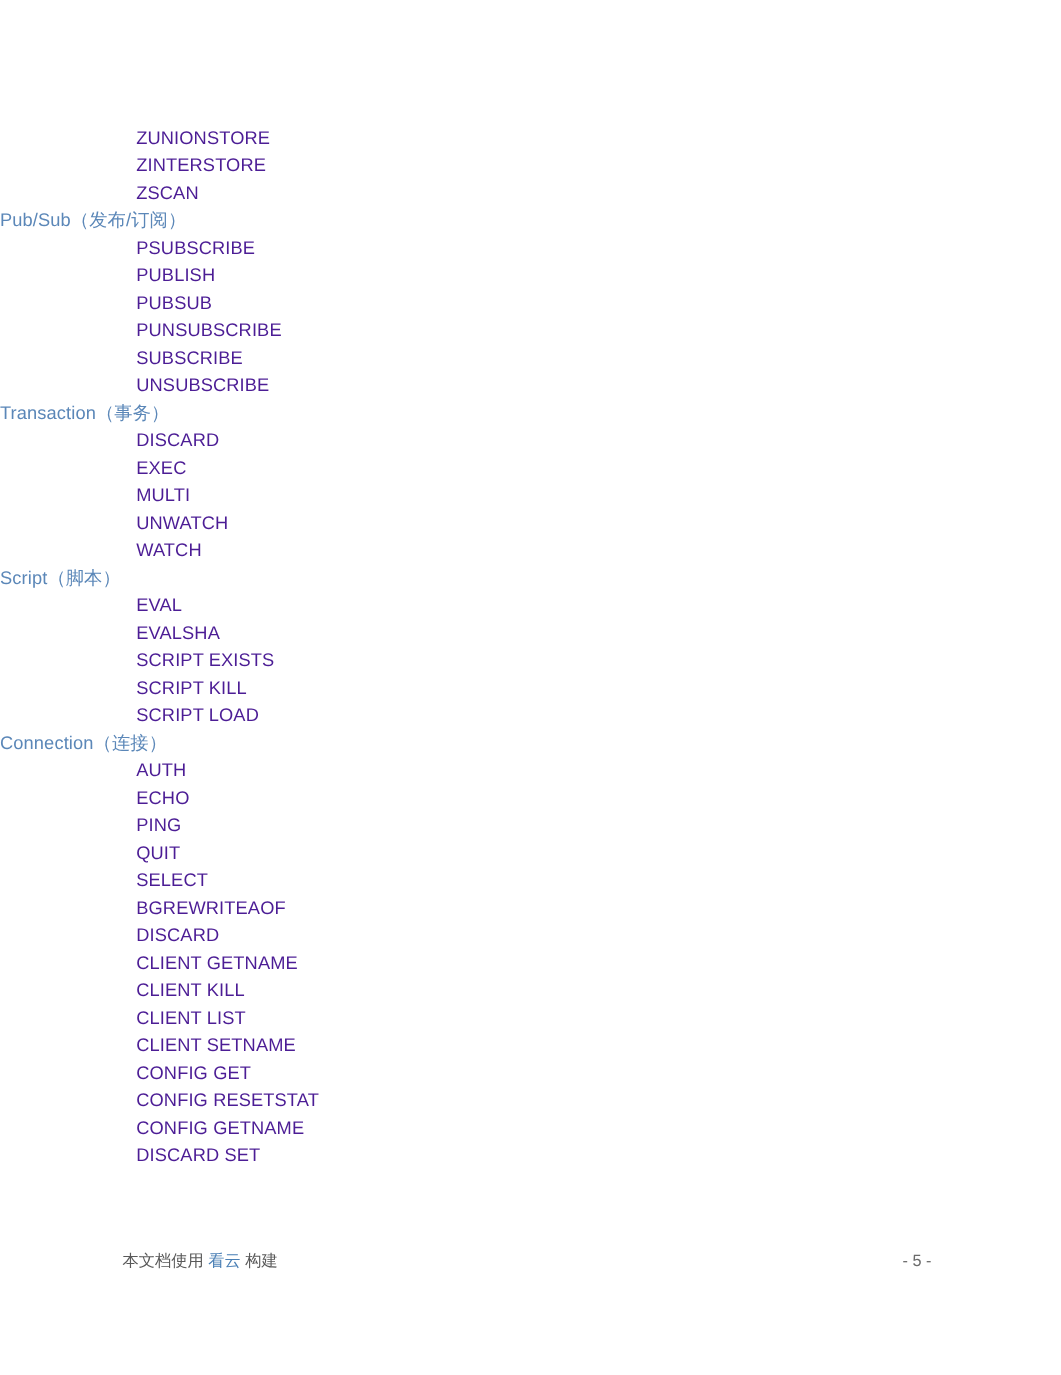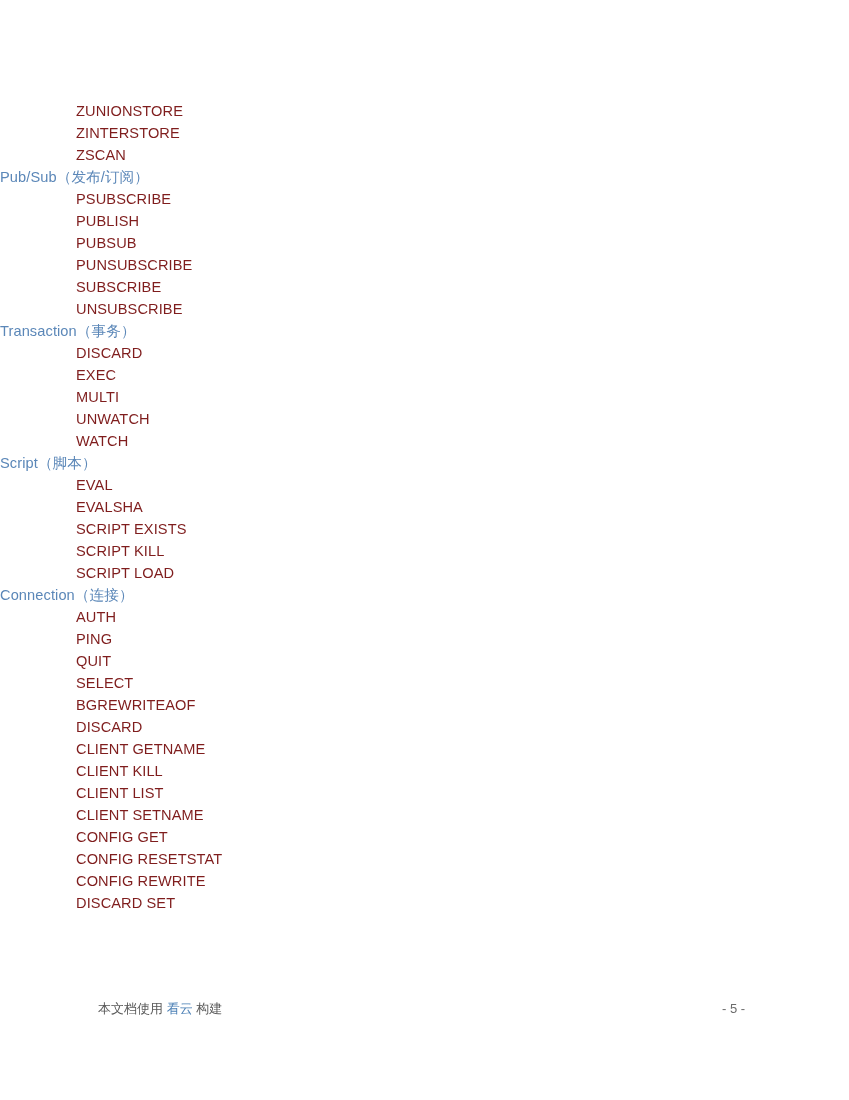--- a/index.html
+++ b/index.html
@@ -40,22 +40,22 @@
     letter-spacing: 0.1px;
   }
 
   
   .toc-line.lvl-cat {
     color: #5b87b8;
   }
 
   
   .toc-line.lvl-cmd {
-    padding-left: 76px;
-    color: #7f1d1d;
+    padding-left: 109px;
+    color: #4c1d95;
   }
 
   
   #footer {
     position: absolute;
     left: 0;
     top: 998px;
     width: 839px;
     height: 24px;
   }
@@ -115,32 +115,33 @@
       <div class="toc-line lvl-cmd">UNWATCH</div>
       <div class="toc-line lvl-cmd">WATCH</div>
       <div class="toc-line lvl-cat">Script（脚本）</div>
       <div class="toc-line lvl-cmd">EVAL</div>
       <div class="toc-line lvl-cmd">EVALSHA</div>
       <div class="toc-line lvl-cmd">SCRIPT EXISTS</div>
       <div class="toc-line lvl-cmd">SCRIPT KILL</div>
       <div class="toc-line lvl-cmd">SCRIPT LOAD</div>
       <div class="toc-line lvl-cat">Connection（连接）</div>
       <div class="toc-line lvl-cmd">AUTH</div>
+      <div class="toc-line lvl-cmd">ECHO</div>
       <div class="toc-line lvl-cmd">PING</div>
       <div class="toc-line lvl-cmd">QUIT</div>
       <div class="toc-line lvl-cmd">SELECT</div>
       <div class="toc-line lvl-cmd">BGREWRITEAOF</div>
       <div class="toc-line lvl-cmd">DISCARD</div>
       <div class="toc-line lvl-cmd">CLIENT GETNAME</div>
       <div class="toc-line lvl-cmd">CLIENT KILL</div>
       <div class="toc-line lvl-cmd">CLIENT LIST</div>
       <div class="toc-line lvl-cmd">CLIENT SETNAME</div>
       <div class="toc-line lvl-cmd">CONFIG GET</div>
       <div class="toc-line lvl-cmd">CONFIG RESETSTAT</div>
-      <div class="toc-line lvl-cmd">CONFIG REWRITE</div>
+      <div class="toc-line lvl-cmd">CONFIG GETNAME</div>
       <div class="toc-line lvl-cmd">DISCARD SET</div>
     </div>
 
   <div id="footer">
     <div id="footer-left">
       <span>本文档使用 </span><span class="brand">看云</span><span> 构建</span>
     </div>
     <div id="footer-page">
       <span>- 5 -</span>
     </div>

